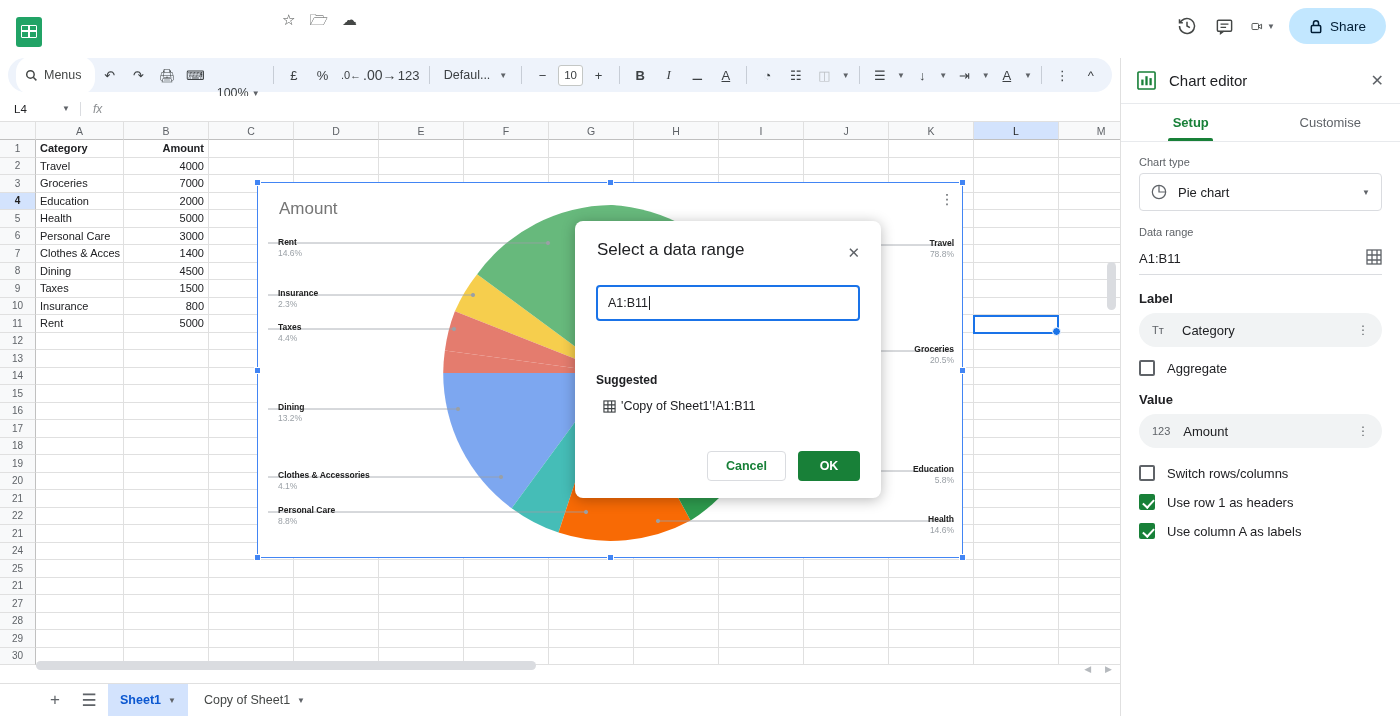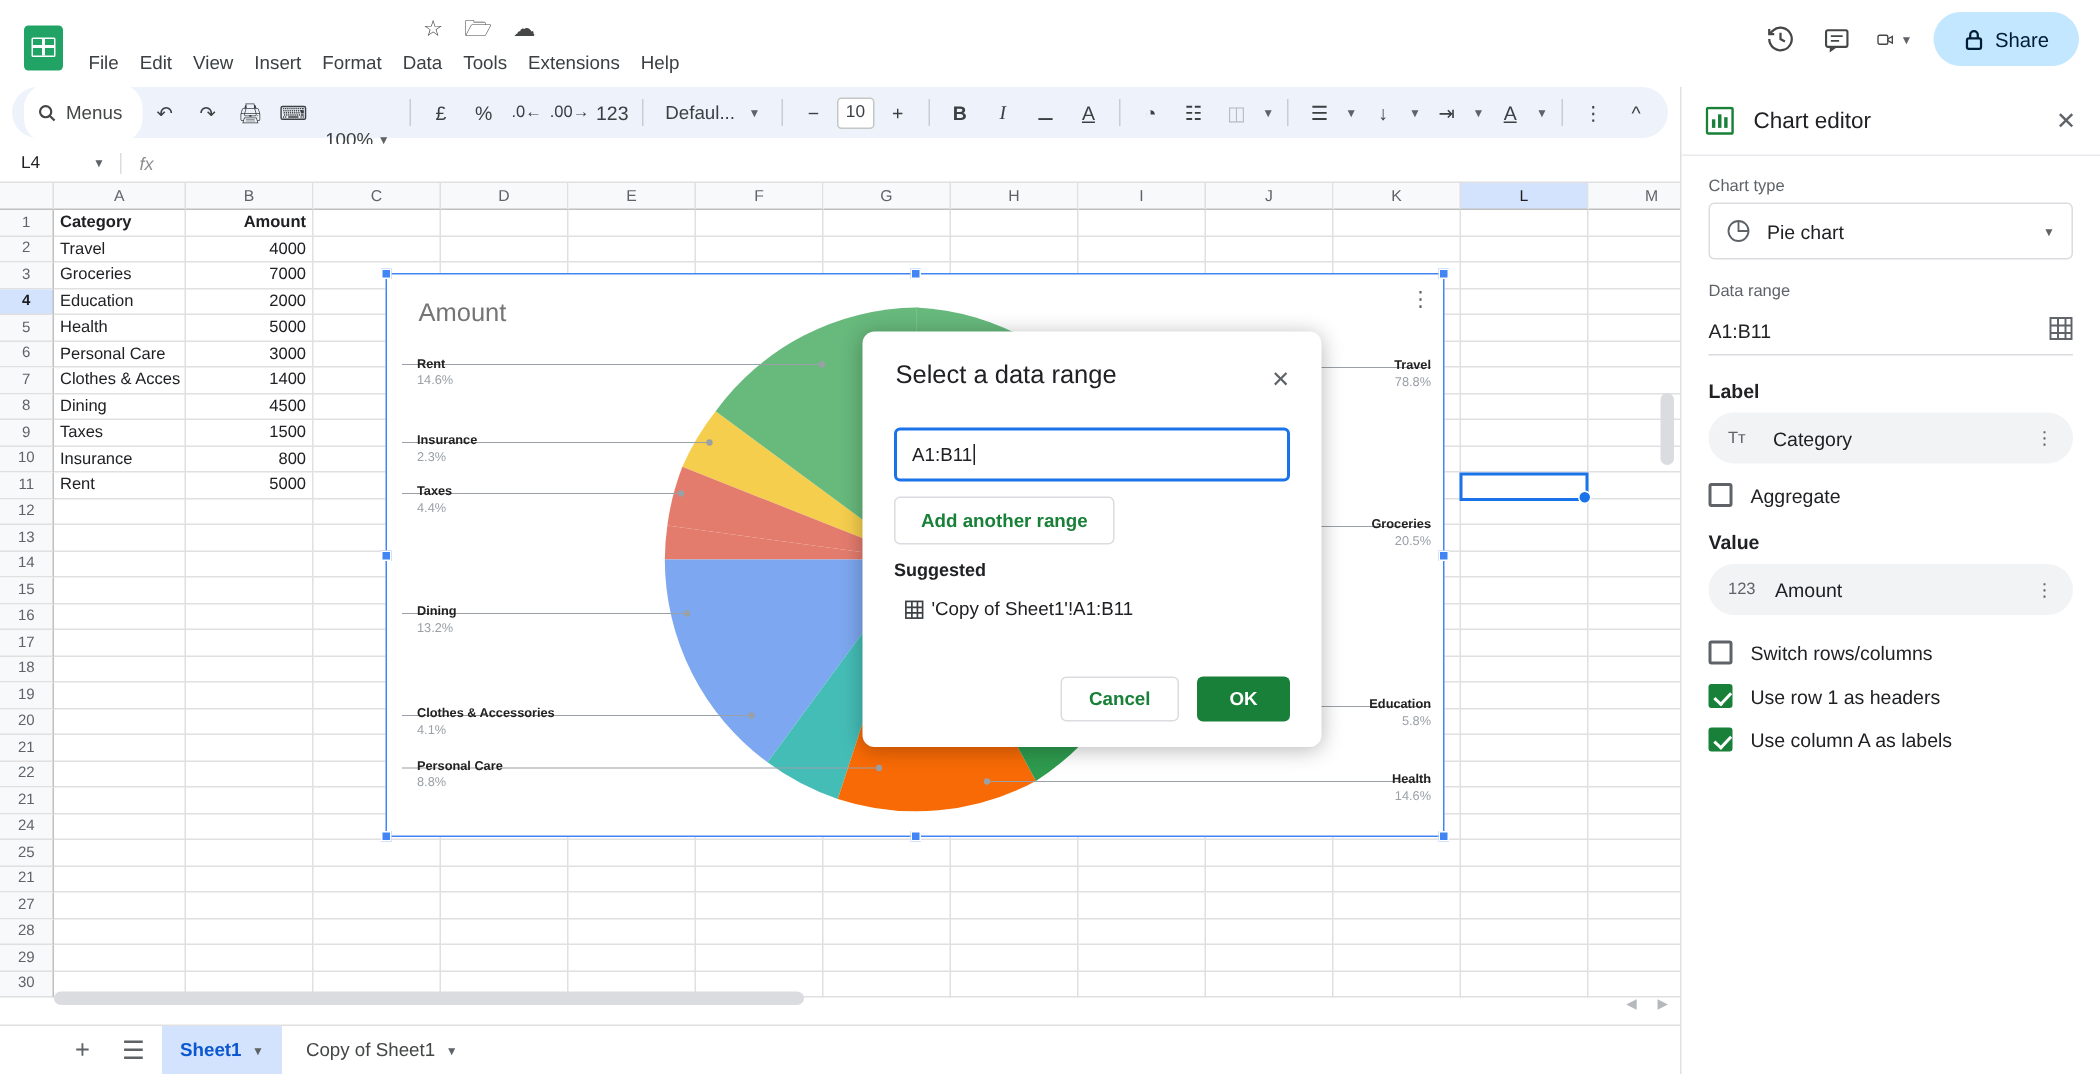--- a/index.html
+++ b/index.html
@@ -235,31 +235,20 @@
 
 <div class="topbar">
   <div class="doc-icon">
       <div class="grid"></div>
     </div>
   <div class="title-icons">
     <span>☆</span>
     <span>🗁</span>
     <span>☁</span>
   </div>
-  <div class="menubar">
-    <div class="mi">File</div>
-    <div class="mi">Edit</div>
-    <div class="mi">View</div>
-    <div class="mi">Insert</div>
-    <div class="mi">Format</div>
-    <div class="mi">Data</div>
-    <div class="mi">Tools</div>
-    <div class="mi">Extensions</div>
-    <div class="mi">Help</div>
-  </div>
   <div class="topright">
     <div class="tr-icon">
       <svg width="20" height="20" viewBox="0 0 24 24" fill="none" stroke="#444746" stroke-width="1.8">
         <path d="M3 12a9 9 0 1 0 3-6.7L3 8"></path>
           <path d="M3 4v4h4"></path>
           <path d="M12 7v5l3.5 2"></path>
       </svg>
     </div>
     <div class="tr-icon">
       <svg width="19" height="19" viewBox="0 0 24 24" fill="none" stroke="#444746" stroke-width="1.8">
@@ -298,21 +287,21 @@
   <div class="tb">🖨</div>
   <div class="tb">⌨</div>
   <div class="tb-zoom">
     <span>100%</span>
     <span class="caret">▼</span>
   </div>
   <div class="sep"></div>
   <div class="tb">£</div>
   <div class="tb">%</div>
   <div class="tb" style="font-size:11px">.0←</div>
-  <div class="tb" style="font-size:11px">.00→</div>
+  <div class="tb" style="font-size:14px">.00→</div>
   <div class="tb">123</div>
   <div class="sep"></div>
   <div class="fontsel">
     <span>Defaul...</span>
     <span class="caret">▼</span>
   </div>
   <div class="sep"></div>
   <div class="tb">−</div>
   <div class="fsize">10</div>
   <div class="tb">+</div>
@@ -974,21 +963,20 @@
   <div class="handle" style="right:-4px; bottom:-4px"></div>
 </div>
 
 <div class="dlg">
   <div class="dlg-ttl">Select a data range</div>
   <div class="dlg-x">✕</div>
   <div class="dlg-inp">
     <span>A1:B11</span>
     <span class="caretbar"></span>
   </div>
-  <div class="dlg-add">Add another range</div>
   <div class="dlg-sug">Suggested</div>
   <div class="dlg-sugitem">
     <svg width="13" height="13" viewBox="0 0 14 14" fill="none" stroke="#3c4043" stroke-width="1.2">
       <rect x="1" y="1" width="12" height="12"></rect>
         <path d="M1 5.3h12M1 9.3h12M5.3 1v12M9.3 1v12"></path>
     </svg>
     <span>'Copy of Sheet1'!A1:B11</span>
   </div>
   <div class="dlg-cancel">Cancel</div>
   <div class="dlg-ok">OK</div>
@@ -998,20 +986,24 @@
   <div class="ed-head">
     <svg width="19" height="19" viewBox="0 0 20 20">
       <rect x="1" y="1" width="18" height="18" fill="none" stroke="#188038" stroke-width="1.7" rx="1"></rect>
       <rect x="4.5" y="9" width="2.4" height="6" fill="#188038"></rect>
       <rect x="8.8" y="5.5" width="2.4" height="9.5" fill="#188038"></rect>
       <rect x="13.1" y="7.5" width="2.4" height="7.5" fill="#188038"></rect>
     </svg>
     <div class="ttl">Chart editor</div>
     <div class="ed-close">✕</div>
   </div>
+  <div class="ed-tabs">
+    <div class="ed-tab sel">Setup</div>
+    <div class="ed-tab">Customise</div>
+  </div>
   <div class="ed-body">
     <div class="ed-lbl">Chart type</div>
     <div class="ed-select">
       <svg width="16" height="16" viewBox="0 0 18 18" fill="none" stroke="#5f6368" stroke-width="1.4">
         <circle cx="9" cy="9" r="7.5"></circle>
           <path d="M9 1.5V9h7.5"></path>
       </svg>
       <span>Pie chart</span>
       <span class="ar caret">▼</span>
     </div>

